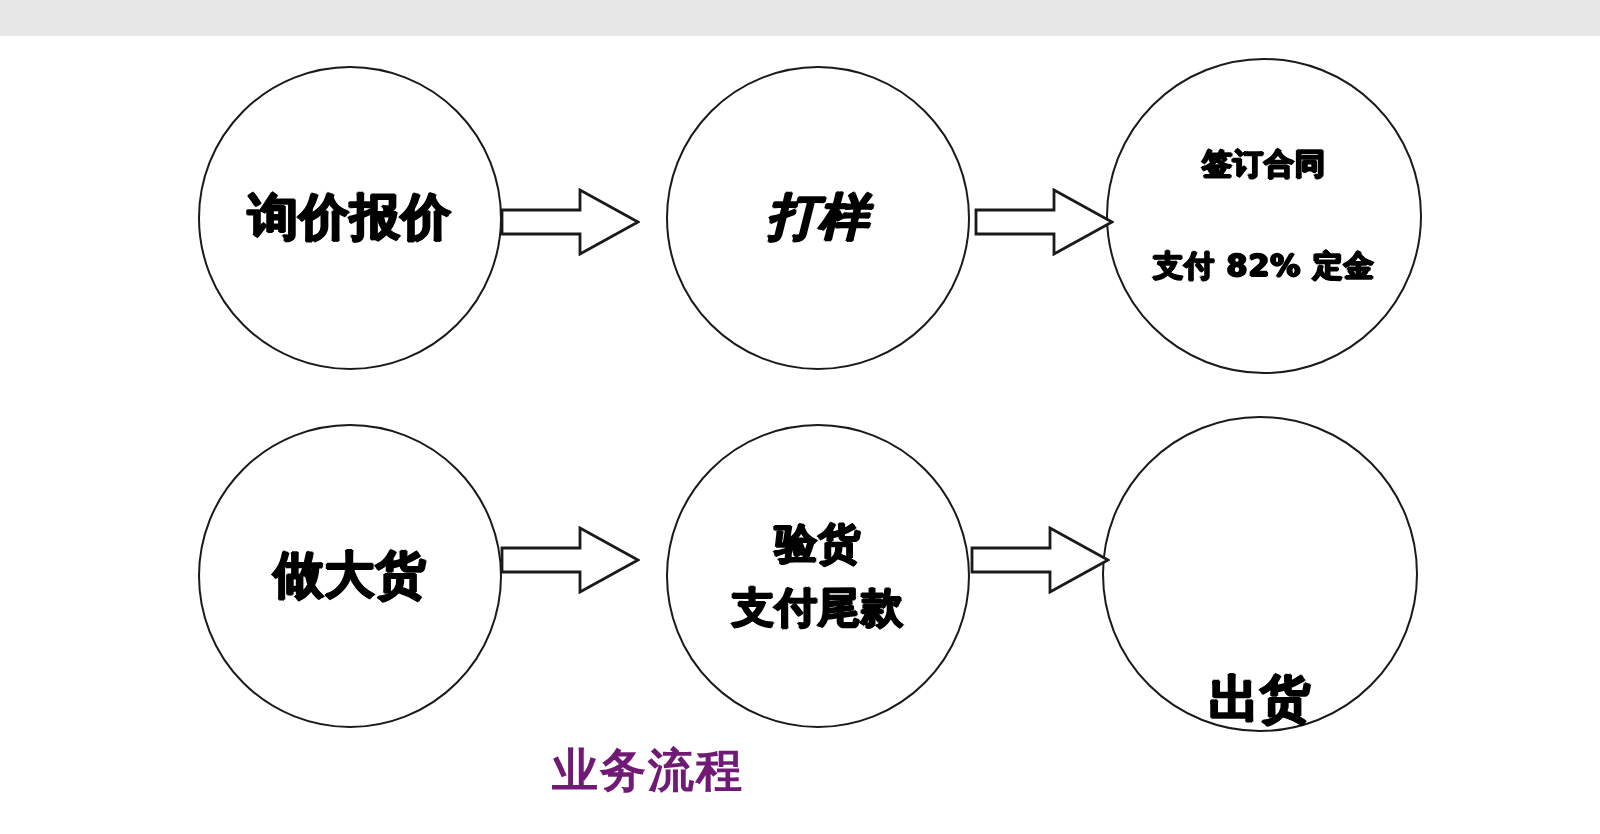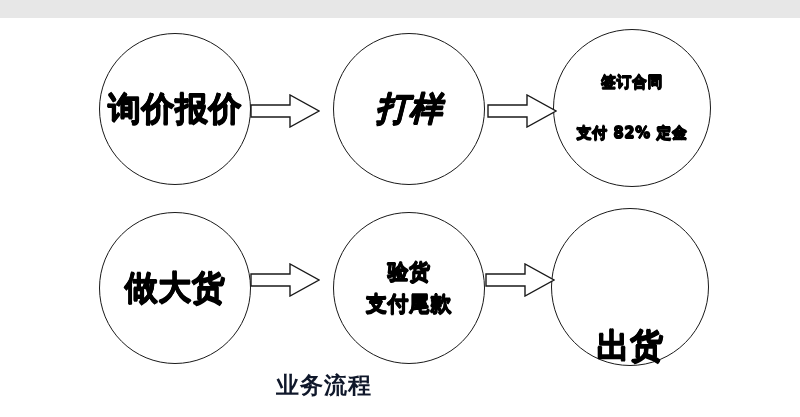--- a/index.html
+++ b/index.html
@@ -46,21 +46,21 @@
     font-weight: bold;
     letter-spacing: 0.5px;
     line-height: 1.15;
     white-space: nowrap;
     text-shadow:
       0.6px 0 0 #000,
       -0.6px 0 0 #000,
       0 0.6px 0 #000,
       0 -0.6px 0 #000;
   }
-  .size-lg .node-line { font-size: 33px; }
+  .size-lg .node-line { font-size: 25px; }
   .size-md .node-line { font-size: 21px; }
   .size-sm .node-line { font-size: 15px; }
   .size-sm .node-line.l1 { margin-bottom: 34px; }
   .size-md .node-line.l1 { margin-bottom: 7px; }
 
   
   #node-inquiry   { left: 99px;  top: 33px;  width: 152px; height: 152px; }
   #node-sample    { left: 333px; top: 33px;  width: 152px; height: 152px; font-style: italic; }
   #node-contract  { left: 553px; top: 29px;  width: 158px; height: 158px; }
   
@@ -75,21 +75,21 @@
   #arrow-4 { left: 485px; top: 263px; }
 
   .caption {
     position: absolute;
     left: 0;
     top: 370px;
     width: 648px;
     text-align: center;
     font-size: 23px;
     font-weight: bold;
-    color: #0f172a;
+    color: #701a75;
     letter-spacing: 1px;
   }
 </style>
 </head>
 <body>
 
 <div class="top-band"></div>
 
 <div class="canvas">
 

